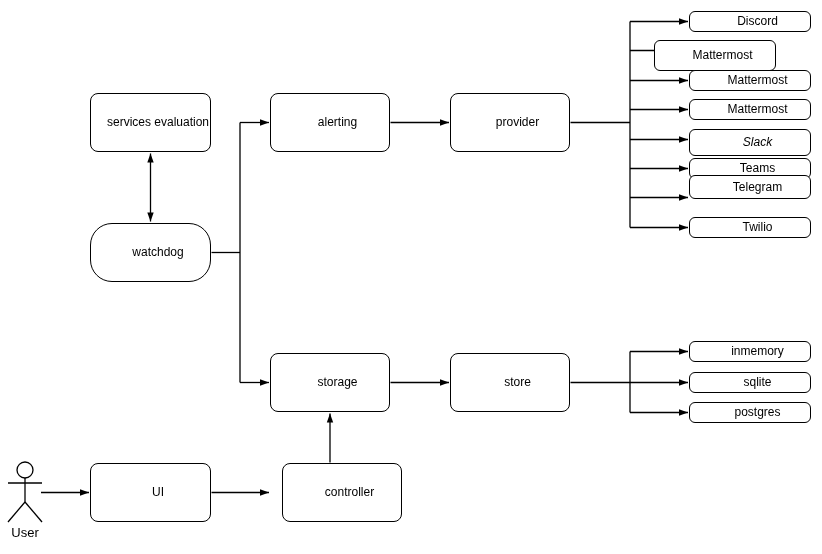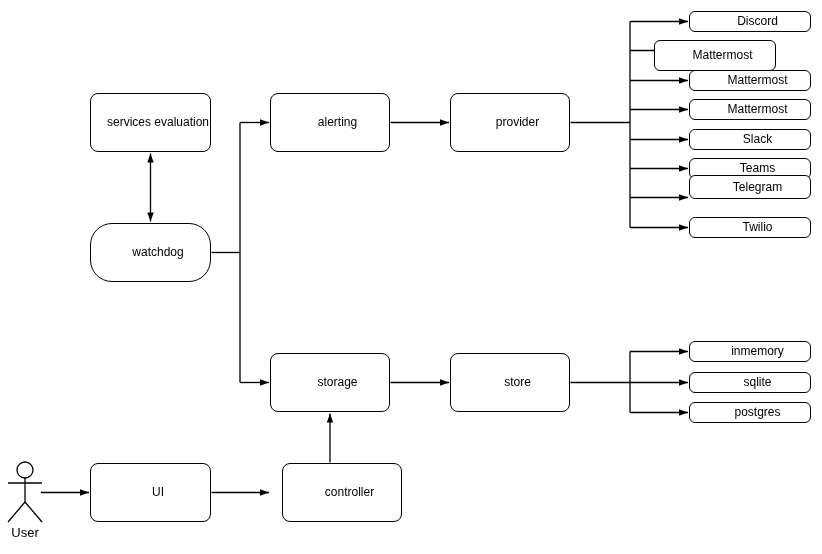--- a/index.html
+++ b/index.html
@@ -106,21 +106,21 @@
   <div class="node" style="left:450px; top:353px; width:120px; height:59px;">store</div>
 
   <div class="node" style="left:90px; top:463px; width:121px; height:59px;">UI</div>
 
   <div class="node" style="left:270px; top:463px; width:120px; height:59px;margin-left:12px;">controller</div>
 
   <div class="node leaf" style="left:689px; top:11px; width:122px; height:21px;">Discord</div>
   <div class="node leaf" style="left:654px; top:40px; width:122px; height:31px;">Mattermost</div>
   <div class="node leaf" style="left:689px; top:70px; width:122px; height:21px;">Mattermost</div>
   <div class="node leaf" style="left:689px; top:99px; width:122px; height:21px;">Mattermost</div>
-  <div class="node leaf" style="left:689px; top:129px; width:122px; height:21px;">Slack</div>
+  <div class="node leaf" style="left:689px; top:129px; width:122px; height:27px;font-style:italic;">Slack</div>
   <div class="node leaf" style="left:689px; top:158px; width:122px; height:21px;">Teams</div>
   <div class="node leaf" style="left:689px; top:175px; width:122px; height:24px;">Telegram</div>
   <div class="node leaf" style="left:689px; top:217px; width:122px; height:21px;">Twilio</div>
 
   <div class="node leaf" style="left:689px; top:341px; width:122px; height:21px;">inmemory</div>
   <div class="node leaf" style="left:689px; top:372px; width:122px; height:21px;">sqlite</div>
   <div class="node leaf" style="left:689px; top:402px; width:122px; height:21px;">postgres</div>
 
   <div class="actor-label" style="left:0px; top:525px; width:50px;">User</div>
 

